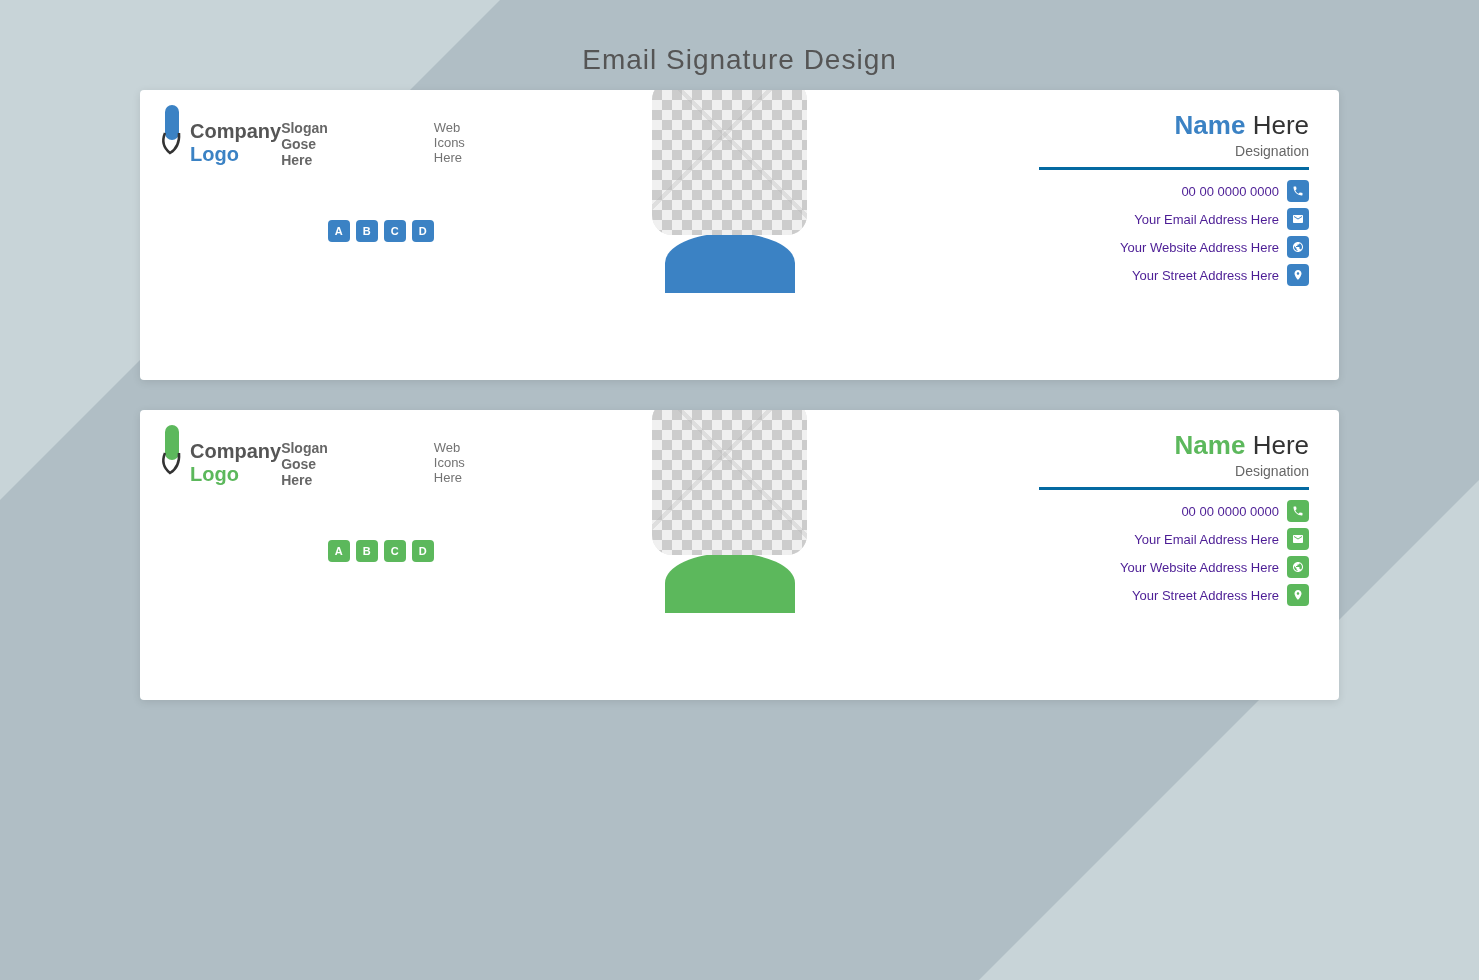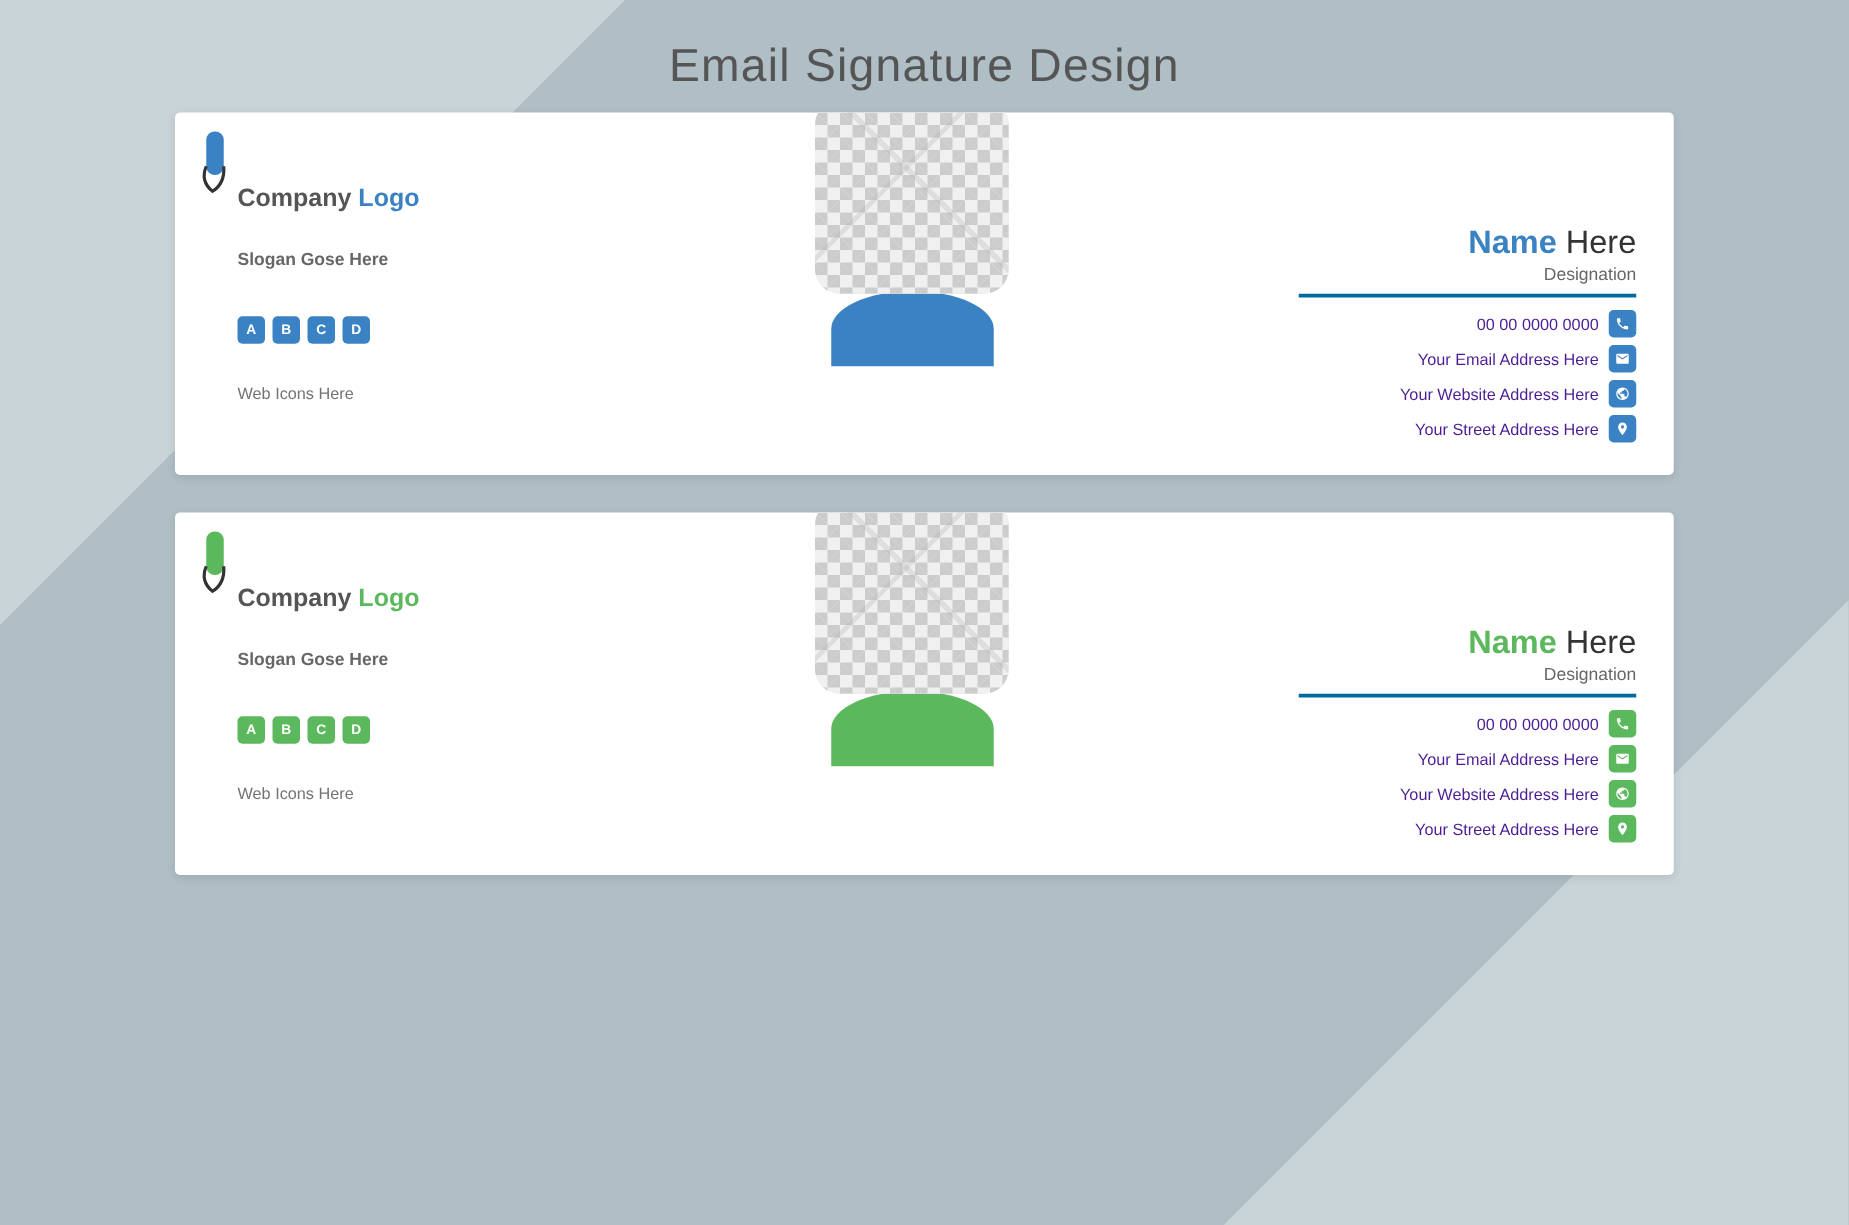--- a/index.html
+++ b/index.html
@@ -25,24 +25,24 @@
       position: absolute;
       bottom: 0; right: 0;
       width: 0; height: 0;
       border-style: solid;
       border-width: 0 0 500px 500px;
       border-color: transparent transparent #c8d4d8 transparent;
     }
 
     .page-title {
       position: absolute;
-      top: 32px;
+      top: 44px;
       left: 50%;
       transform: translateX(-50%);
-      font-size: 37px;
+      font-size: 28px;
       font-weight: 400;
       color: #555;
       letter-spacing: 1px;
       white-space: nowrap;
       text-align: center;
     }
 
     
     .cards-container {
       position: absolute;
@@ -64,26 +64,24 @@
       display: flex;
       align-items: stretch;
       box-shadow: 0 2px 8px rgba(0,0,0,0.1);
     }
 
     
     .sig-left {
       width: 300px;
       flex-shrink: 0;
       display: flex;
-      flex-direction: column;
-      justify-content: center;
+      flex-direction: row;
       padding: 30px 30px 30px 50px;
       position: relative;
       z-index: 2;
-      gap: 24px;
     }
 
     .company-logo-text {
       font-size: 20px;
       color: #555;
       margin-bottom: 4px;
     }
     .company-logo-text span {
       font-weight: 700;
     }
@@ -183,21 +181,21 @@
       border-radius: 50% 50% 0 0;
       margin-top: -2px;
     }
 
     
     .sig-right {
       width: 320px;
       flex-shrink: 0;
       display: flex;
       flex-direction: column;
-      justify-content: flex-end;
+      justify-content: flex-start;
       padding: 20px 30px 20px 20px;
       text-align: right;
     }
 
     .name-line {
       font-size: 26px;
       margin-bottom: 2px;
       line-height: 1.2;
     }
     .name-line .name-bold {

